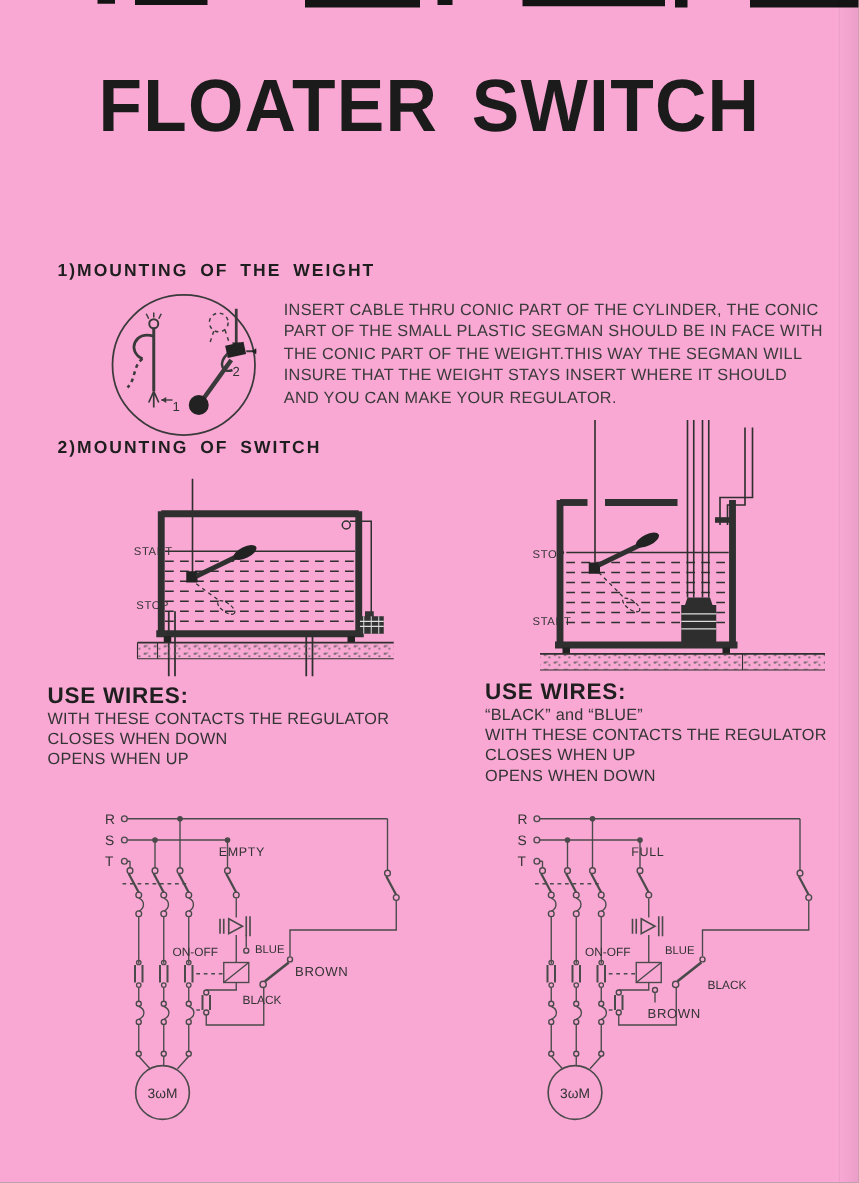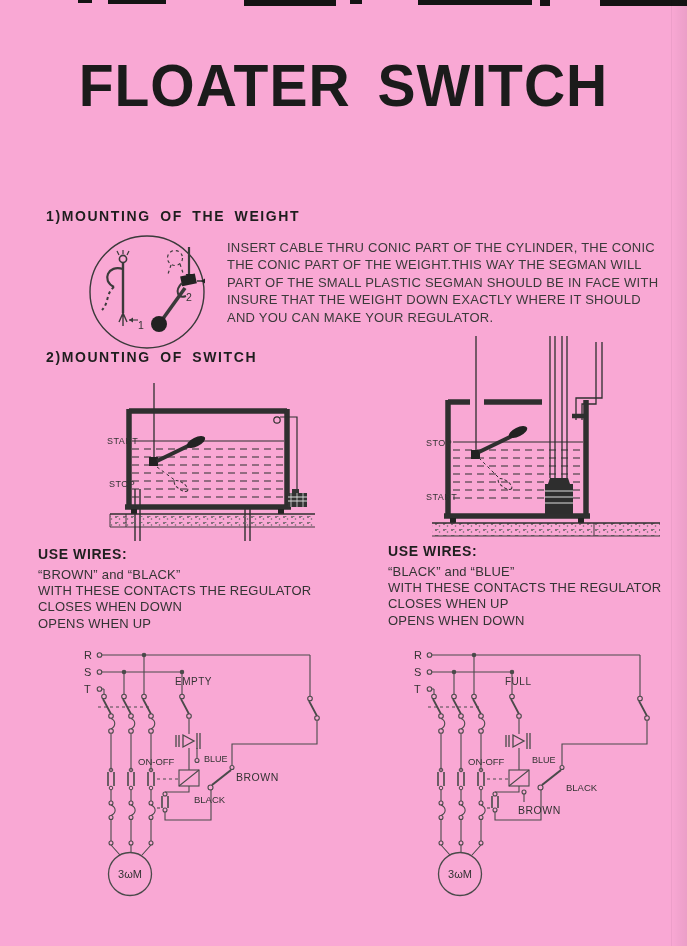--- a/index.html
+++ b/index.html
@@ -27,21 +27,21 @@
   .h2.s1{left:46px;top:208px;}
   .h2.s2{left:46px;top:349px;}
   .para{
     position:absolute;left:227px;top:239px;width:440px;
     font-size:13px;line-height:17.4px;letter-spacing:0.25px;color:#3a3a3a;
   }
   .para .line{white-space:nowrap;}
   .usewires{position:absolute;width:330px;font-size:13px;color:#343434;}
   .usewires.l{left:38px;top:546px;}
   .usewires.r{left:388px;top:543px;}
-  .usewires .uw-head{font-weight:bold;font-size:14px;letter-spacing:0.6px;margin-bottom:5px;color:#1f1f1f;}
+  .usewires .uw-head{font-weight:bold;font-size:18px;letter-spacing:0.6px;color:#1f1f1f;}
   .usewires .line{line-height:16.2px;white-space:nowrap;letter-spacing:0.2px;}
   .usewires .line:first-of-type{padding-left:6px;}
   svg{position:absolute;overflow:visible;}
   svg text{font-family:"Liberation Sans","DejaVu Sans",sans-serif;}
 </style>
 </head>
 <body>
 
 <div class="page">
 
@@ -85,23 +85,23 @@
         <path d="M99,55 L76,87" stroke-width="3.6"></path>
         <circle cx="73" cy="91" r="8" fill="#222" stroke="none"></circle>
       </g>
       <text x="52" y="96" font-size="10.5" fill="#333" stroke="none">1</text>
       <text x="100" y="68" font-size="10.5" fill="#333" stroke="none">2</text>
     </g>
   </svg>
 
   <div class="para">
     <div class="line">INSERT CABLE THRU CONIC PART OF THE CYLINDER, THE CONIC</div>
+    <div class="line">PART OF THE SMALL PLASTIC SEGMAN SHOULD BE IN FACE WITH</div>
     <div class="line">THE CONIC PART OF THE WEIGHT.THIS WAY  THE SEGMAN WILL</div>
-    <div class="line">PART OF THE SMALL PLASTIC SEGMAN SHOULD BE IN FACE WITH</div>
-    <div class="line">INSURE THAT THE WEIGHT DOWN EXACTLY WHERE IT SHOULD</div>
+    <div class="line">INSURE THAT THE WEIGHT STAYS INSERT WHERE IT SHOULD</div>
     <div class="line">AND YOU CAN MAKE YOUR REGULATOR.</div>
   </div>
 
   <div class="h2 s2">2)MOUNTING OF SWITCH</div>
 
   <svg style="left:106px;top:383px" width="212" height="158" viewBox="0 0 212 158">
     <defs>
       <pattern id="gravL" width="8" height="6" patternUnits="userSpaceOnUse">
         <circle cx="2" cy="2" r="0.9" fill="#555"></circle>
           <circle cx="5.5" cy="4" r="0.8" fill="#666"></circle>
@@ -214,21 +214,20 @@
           <path d="M6,200 H234" stroke-width="0.9"></path>
         <path d="M168,187 V200" stroke-width="0.9"></path>
       </g>
       <text x="0" y="110" font-size="9" fill="#333" stroke="none" letter-spacing="0.5">STOP</text>
       <text x="0" y="164" font-size="9" fill="#333" stroke="none" letter-spacing="0.5">START</text>
     </g>
   </svg>
 
   <div class="usewires l">
     <div class="uw-head">USE WIRES:</div>
-    <div class="line">“BROWN” and “BLACK”</div>
     <div class="line">WITH THESE CONTACTS THE REGULATOR</div>
     <div class="line">CLOSES WHEN DOWN</div>
     <div class="line">OPENS WHEN UP</div>
   </div>
   <div class="usewires r">
     <div class="uw-head">USE WIRES:</div>
     <div class="line">“BLACK” and “BLUE”</div>
     <div class="line">WITH THESE CONTACTS THE REGULATOR</div>
     <div class="line">CLOSES WHEN UP</div>
     <div class="line">OPENS WHEN DOWN</div>

